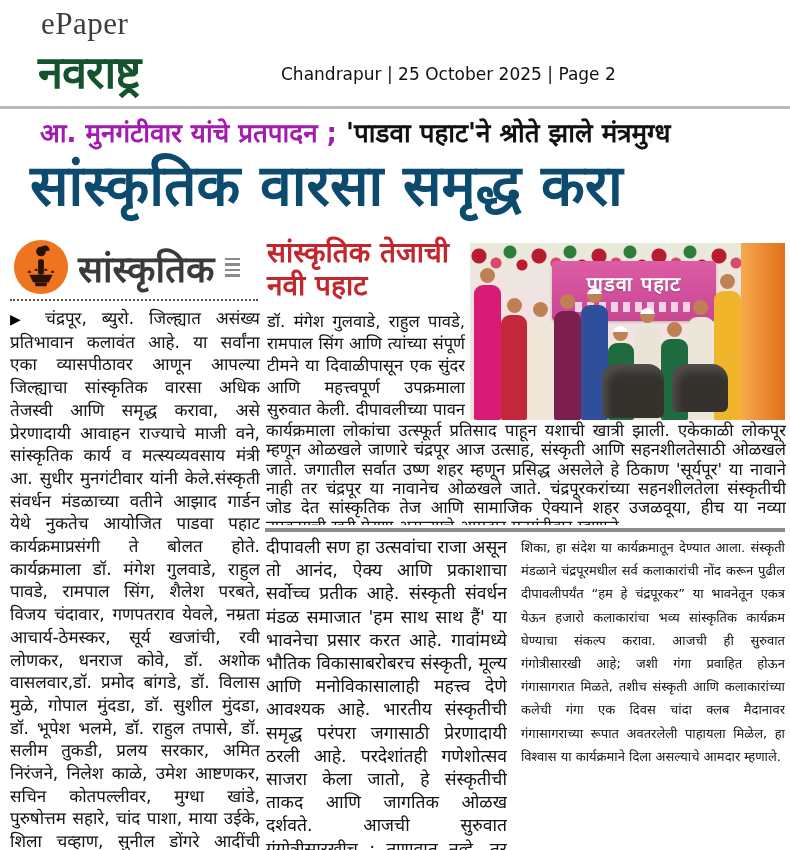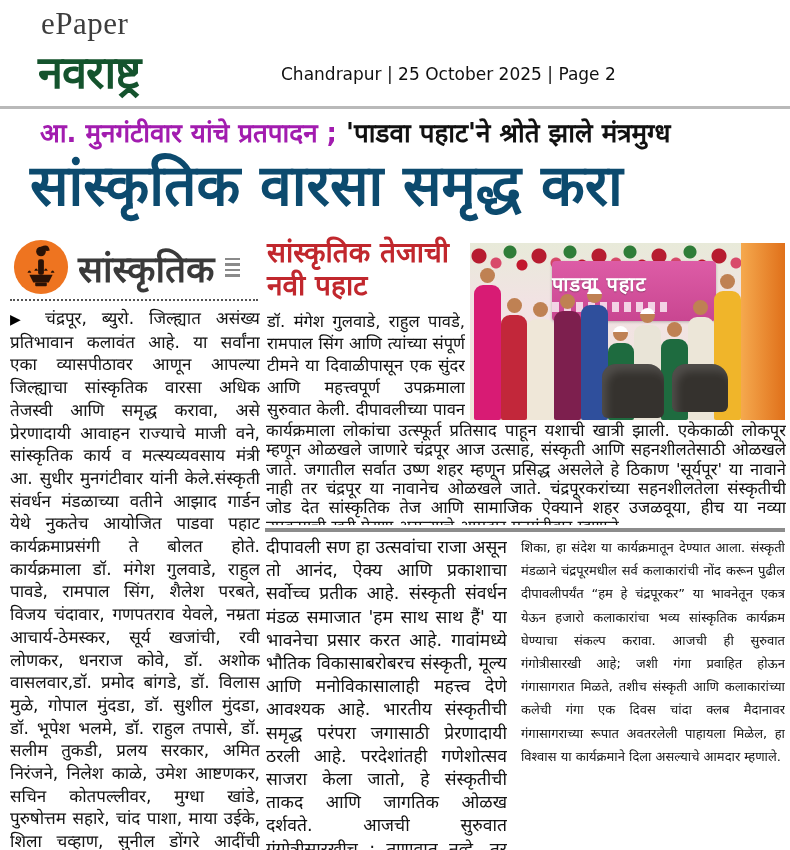--- a/index.html
+++ b/index.html
@@ -51,21 +51,21 @@
   
   .photo{position:absolute;left:470px;top:243px;width:315px;height:177px;overflow:hidden;
          background:linear-gradient(180deg,#e8ead9 0%,#f2e2e4 35%,#efe7da 100%);}
   .foliage{position:absolute;left:0;top:0;width:100%;height:34px;
            background-image:radial-gradient(circle at 9px 13px,#b71c30 7px,transparent 8px),
                             radial-gradient(circle at 26px 20px,#d84a6b 5px,transparent 6px),
                             radial-gradient(circle at 40px 9px,#2f7d38 6px,transparent 7px),
                             radial-gradient(circle at 52px 22px,#c2182e 5px,transparent 6px);
            background-size:60px 34px;}
   .banner{position:absolute;left:26%;top:18px;width:52%;height:60px;background:linear-gradient(180deg,#dd5ca6,#c94691);
-          border-radius:4px;display:flex;flex-direction:column;align-items:flex-start;justify-content:center;gap:5px;
+          border-radius:4px;display:flex;flex-direction:column;align-items:center;justify-content:center;gap:5px;
           box-shadow:0 1px 3px rgba(0,0,0,.25);}
   .banner-text{color:#fff;font-size:20px;font-weight:800;letter-spacing:1px;text-shadow:0 1px 1px rgba(0,0,0,.3);}
   .banner-sub{width:72%;height:10px;
           background:repeating-linear-gradient(90deg,rgba(255,255,255,.75) 0 7px,transparent 7px 12px);}
   .drape-right{position:absolute;right:0;top:0;width:44px;height:100%;
           background:linear-gradient(90deg,#f5a94e,#e0701a);}
   .photo-people{position:absolute;left:0;right:40px;bottom:0;display:flex;align-items:flex-end;
           justify-content:space-between;padding:0 4px;}
   .person{display:flex;flex-direction:column;align-items:center;width:27px;}
   .head{width:15px;height:15px;border-radius:50%;background:#bf8153;flex:0 0 auto;}

